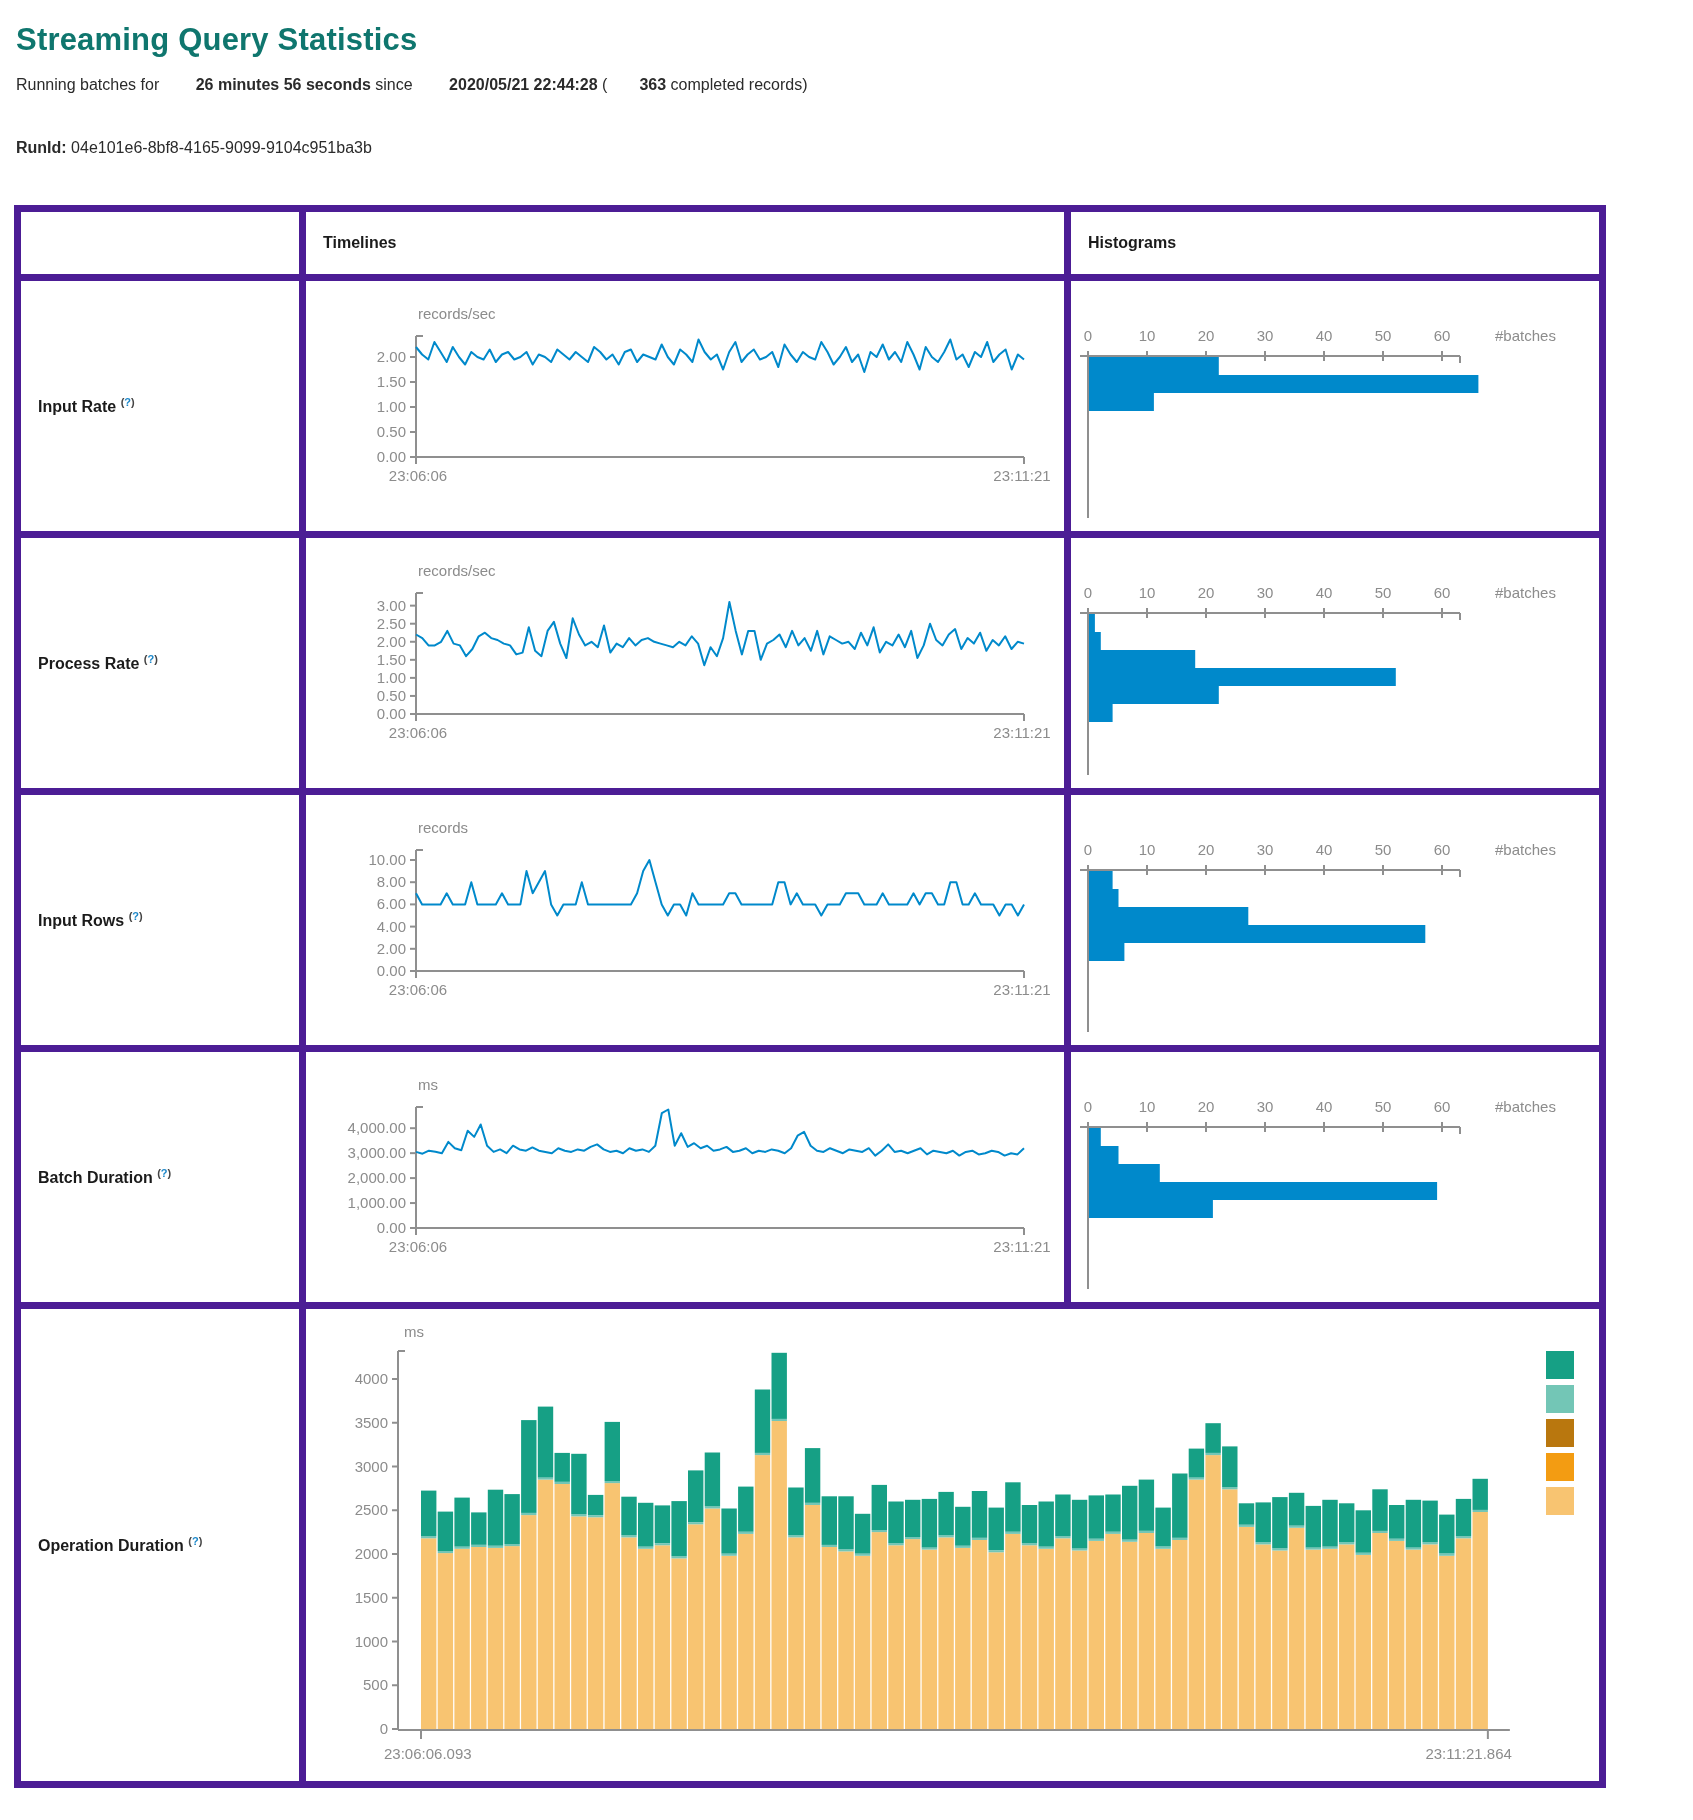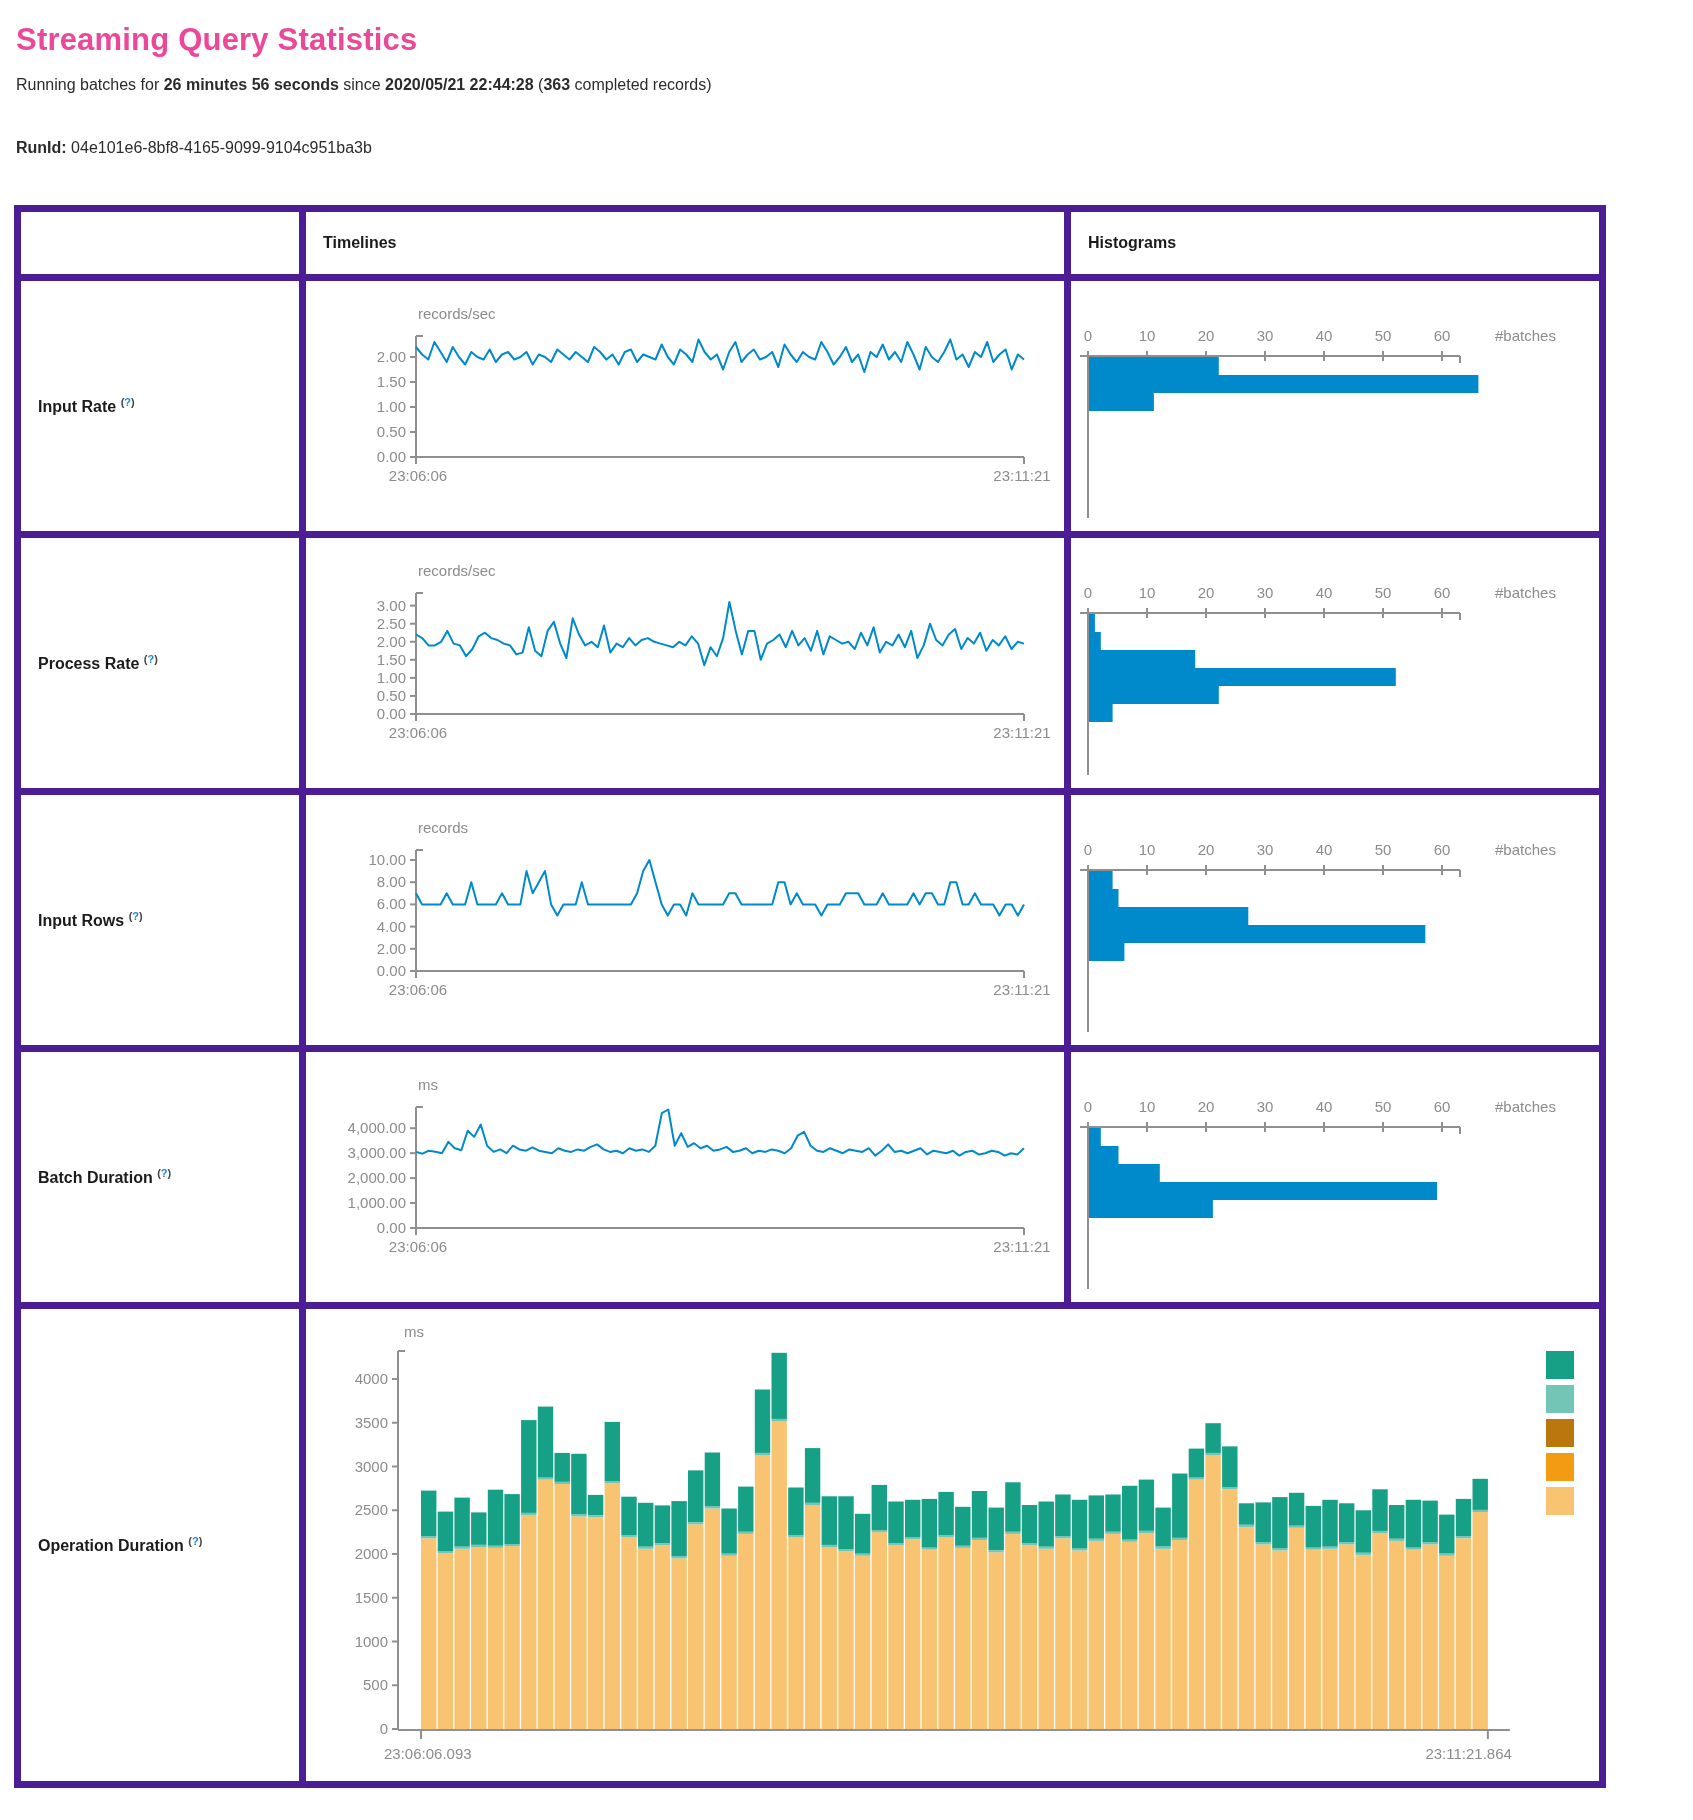--- a/index.html
+++ b/index.html
@@ -5,26 +5,26 @@
   html,body{margin:0;padding:0;background:#ffffff;}
   body{
     width:1693px;
     font-family:"Liberation Sans", sans-serif;
     color:#2b2b2b;
   }
   .wrap{padding:14px 0 40px 14px;}
   h1{
     font-size:31px;
     font-weight:700;
-    color:#ec4899;
+    color:#0f766e;
     margin:8px 0 18px 2px;
     letter-spacing:0.2px;
   }
   .subtitle{font-size:16px;margin:0 0 40px 2px;color:#2b2b2b;}
-  .subtitle b{font-weight:700;}
+  .subtitle b{font-weight:700;margin-left:32px;}
   .meta{font-size:16px;margin:0 0 2px 2px;line-height:1.7;}
   .meta .lbl{font-weight:700;}
   table.stats{
     border-collapse:collapse;
     margin-top:44px;
     table-layout:fixed;
   }
   table.stats td{
     border:7px solid #4c1d95;
     padding:0;

